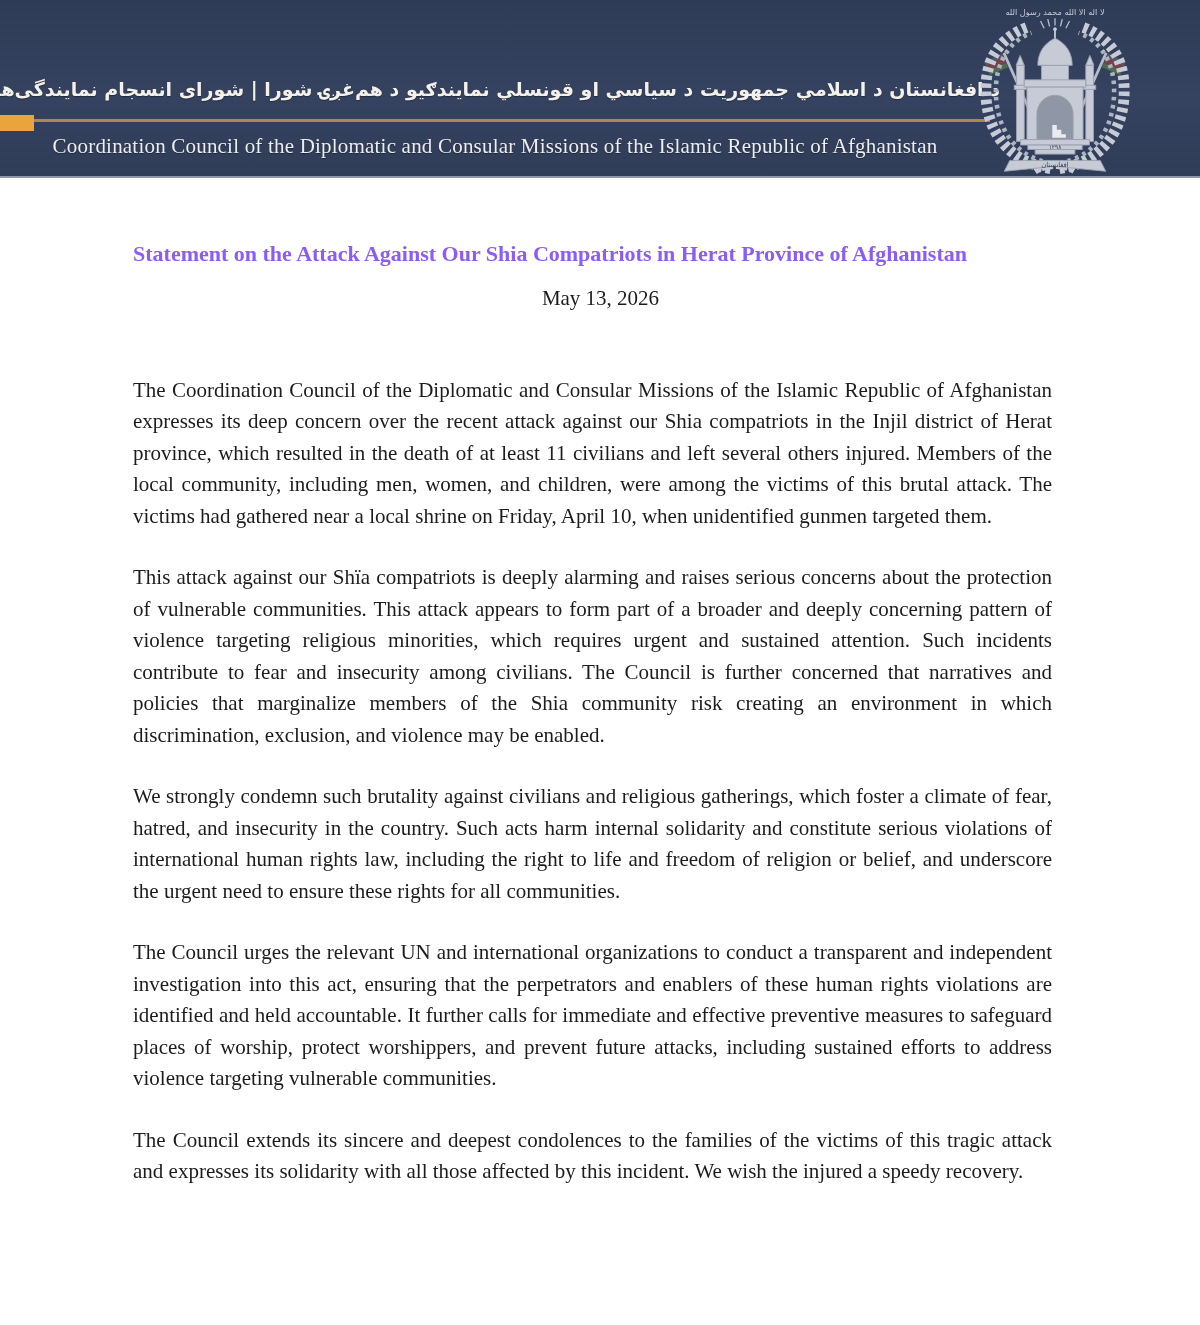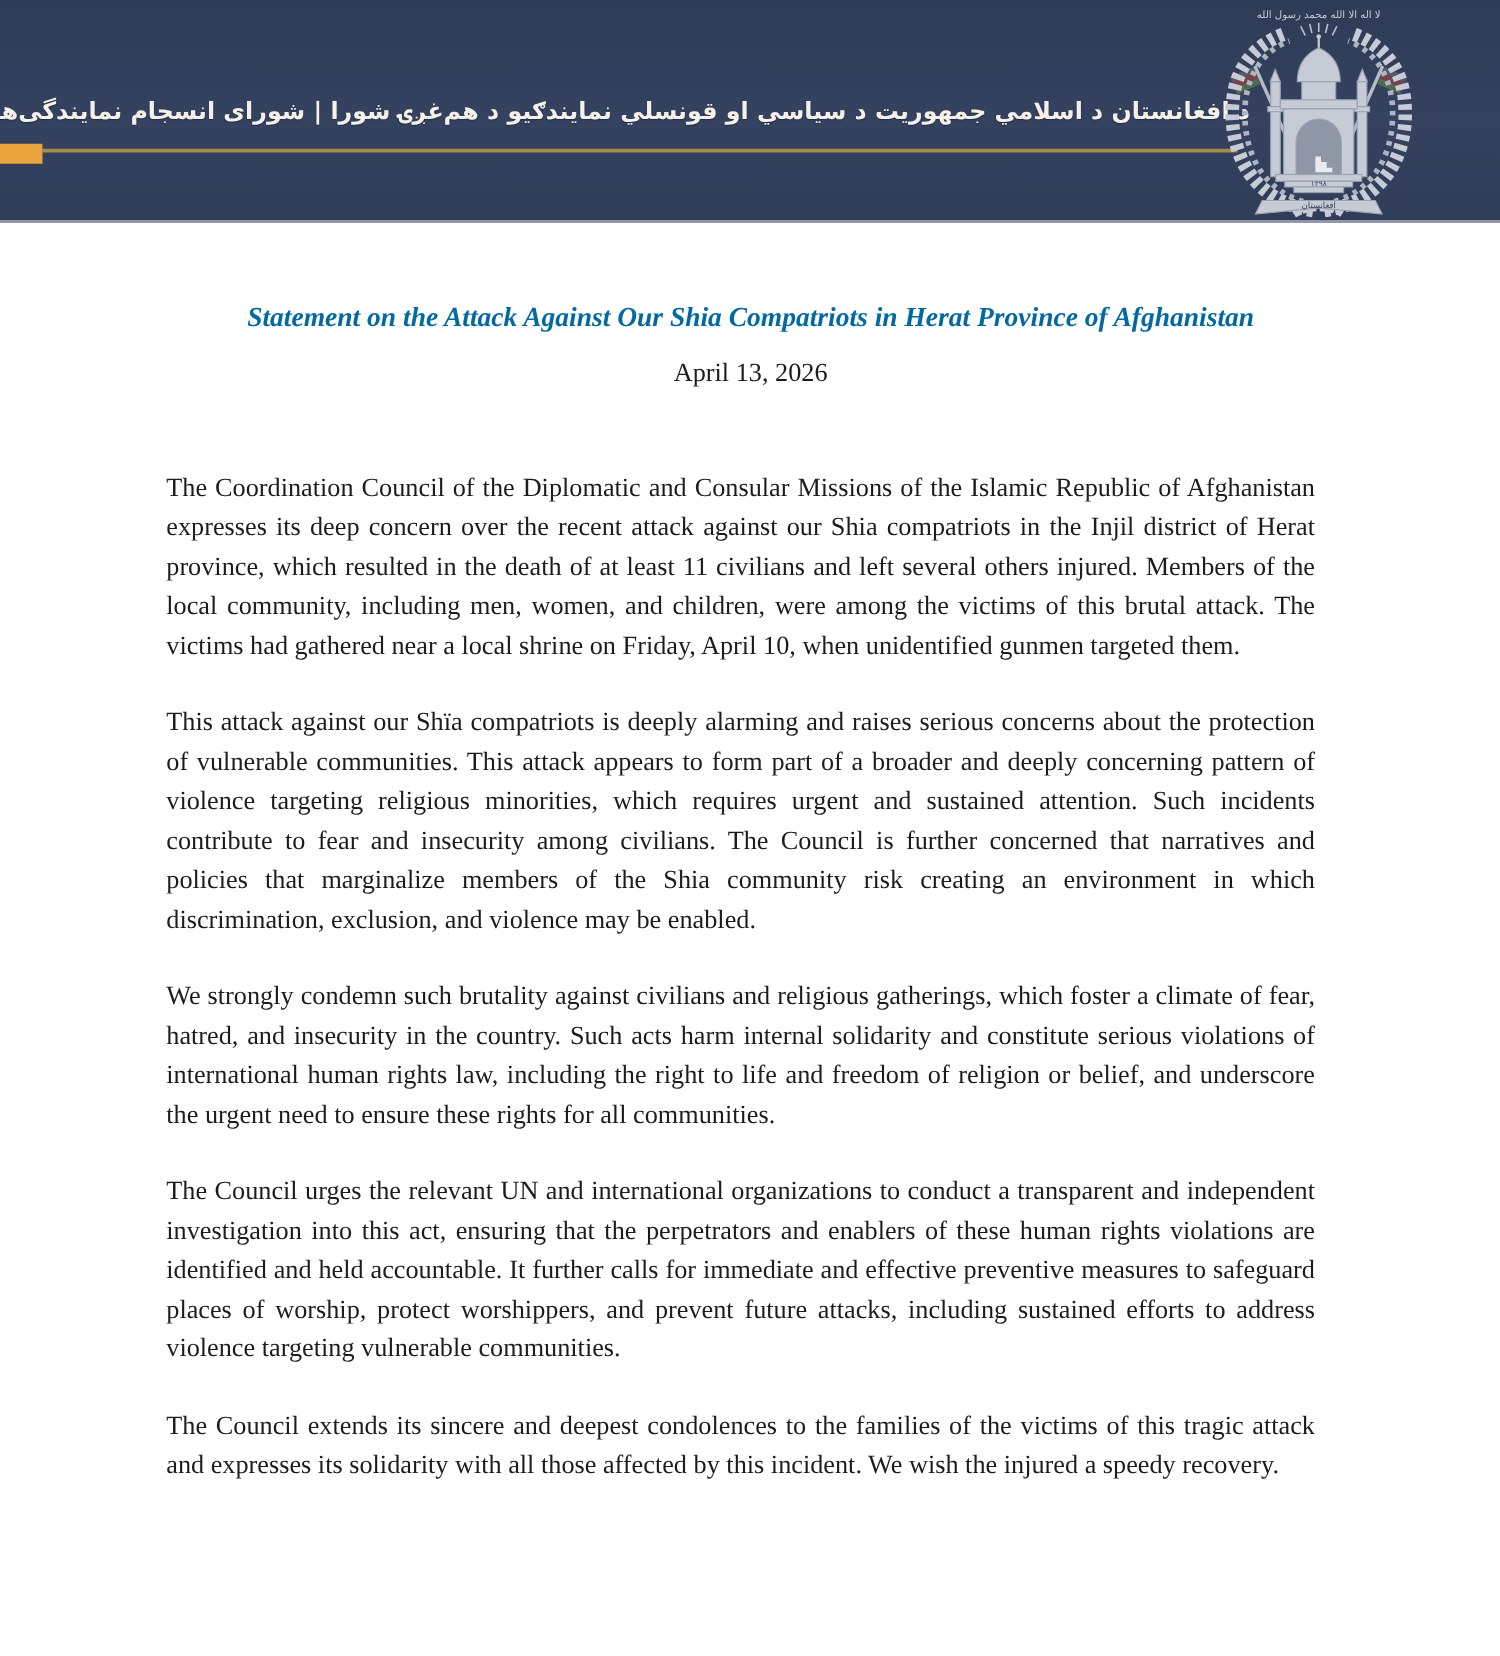--- a/index.html
+++ b/index.html
@@ -46,23 +46,22 @@
     position:absolute;top:2px;left:962px;width:186px;height:172px;
   }
 
   
   .content{
     position:absolute;top:178px;left:0;width:1200px;
     padding:0 132px 0 133px;box-sizing:border-box;
   }
   .doc-title{
     margin:62px 0 0 0;
-    text-align:center;font-size:22px;font-weight:700;line-height:1.3;
-    color:#0369a1;
-    font-style:italic;
+    font-size:22px;font-weight:700;line-height:1.3;
+    color:#8b5cf6;
   }
   .doc-date{
     margin:17px 0 64px 0;
     text-align:center;font-size:21px;font-weight:400;color:#1b1b1b;
   }
   .doc-body p{
     margin:0 16px 30px 0;
     font-size:21px;line-height:31.5px;
     text-align:justify;color:#1c1c1c;
   }
@@ -72,20 +71,21 @@
 
 <div class="page">
 
   <div class="header">
 
     <div class="native-title">د افغانستان د اسلامي جمهوریت د سیاسي او قونسلي نمایندګیو د هم‌غږۍ شورا | شورای انسجام نمایندگی‌های سیاسی و قونسلی جمهوری اسلامی افغانستان</div>
 
     <div class="gold-line"></div>
     <div class="accent-bar"></div>
 
+    <div class="english-title">Coordination Council of the Diplomatic and Consular Missions of the Islamic Republic of Afghanistan</div>
 
     <div class="emblem">
       <svg viewBox="0 0 200 190" width="186" height="172" preserveAspectRatio="xMidYMid meet" aria-hidden="true">
 
         <text x="100" y="14" text-anchor="middle" font-size="9" font-family="DejaVu Sans, sans-serif" fill="#c6cbd6">لا اله الا الله محمد رسول الله</text>
 
         <g stroke="#bcc2cf" stroke-width="1.4">
           <line x1="88" y1="29" x2="84" y2="21"></line>
           <line x1="94" y1="27" x2="92" y2="19"></line>
           <line x1="100" y1="26" x2="100" y2="18"></line>
@@ -148,21 +148,21 @@
           <path d="M50,175 L150,175 L156,187 L100,181.5 L44,187 Z" fill="#c6cbd6" stroke="#9aa1b0" stroke-width="1"></path>
           <text x="100" y="182" text-anchor="middle" font-size="7.5" font-family="DejaVu Sans, sans-serif" fill="#39435e">افغانستان</text>
         </g>
       </svg>
     </div>
   </div>
 
   <div class="content">
     <h1 class="doc-title">Statement on the Attack Against Our Shia Compatriots in Herat Province of Afghanistan</h1>
 
-    <div class="doc-date">April 13, 2026</div>
+    <div class="doc-date">May 13, 2026</div>
 
     <div class="doc-body">
       <p>The Coordination Council of the Diplomatic and Consular Missions of the Islamic Republic of Afghanistan expresses its deep concern over the recent attack against our Shia compatriots in the Injil district of Herat province, which resulted in the death of at least 11 civilians and left several others injured. Members of the local community, including men, women, and children, were among the victims of this brutal attack. The victims had gathered near a local shrine on Friday, April 10, when unidentified gunmen targeted them.</p>
       <p>This attack against our Shïa compatriots is deeply alarming and raises serious concerns about the protection of vulnerable communities. This attack appears to form part of a broader and deeply concerning pattern of violence targeting religious minorities, which requires urgent and sustained attention. Such incidents contribute to fear and insecurity among civilians. The Council is further concerned that narratives and policies that marginalize members of the Shia community risk creating an environment in which discrimination, exclusion, and violence may be enabled.</p>
       <p>We strongly condemn such brutality against civilians and religious gatherings, which foster a climate of fear, hatred, and insecurity in the country. Such acts harm internal solidarity and constitute serious violations of international human rights law, including the right to life and freedom of religion or belief, and underscore the urgent need to ensure these rights for all communities.</p>
       <p>The Council urges the relevant UN and international organizations to conduct a transparent and independent investigation into this act, ensuring that the perpetrators and enablers of these human rights violations are identified and held accountable. It further calls for immediate and effective preventive measures to safeguard places of worship, protect worshippers, and prevent future attacks, including sustained efforts to address violence targeting vulnerable communities.</p>
       <p>The Council extends its sincere and deepest condolences to the families of the victims of this tragic attack and expresses its solidarity with all those affected by this incident. We wish the injured a speedy recovery.</p>
     </div>
   </div>
 

